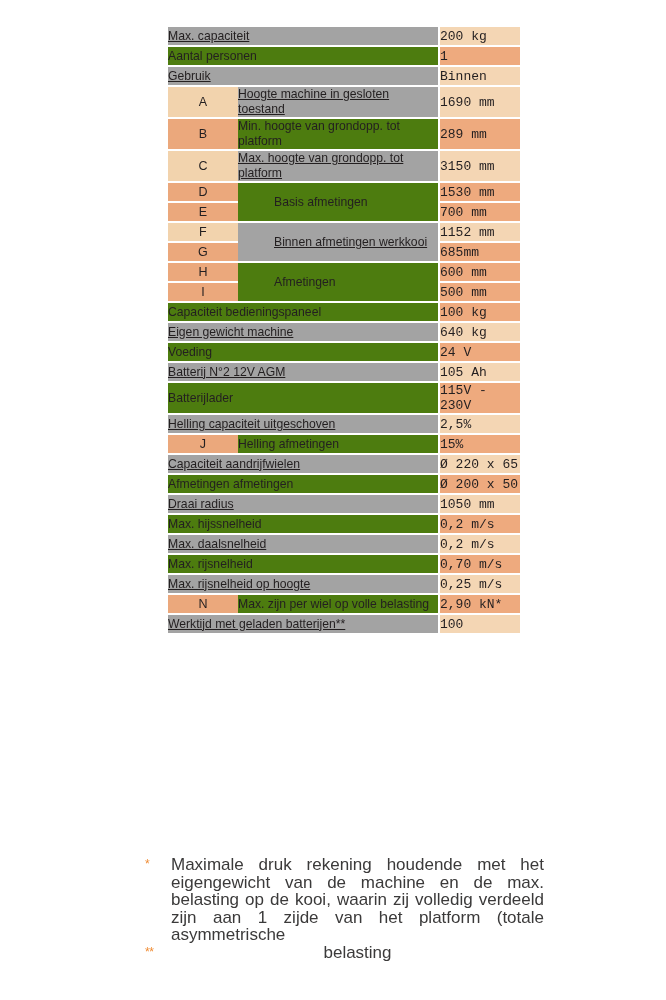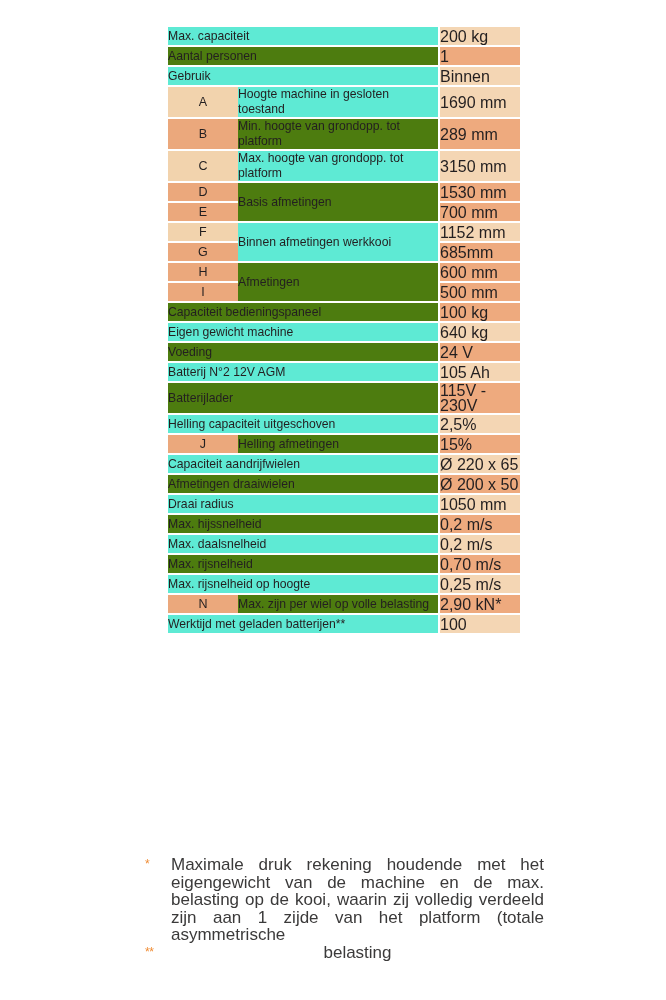--- a/index.html
+++ b/index.html
@@ -43,41 +43,42 @@
     letter-spacing: .2px;
     padding: 3px 2px 4px 2px;
   }
   .c-desc {
     font-size: 12.2px;
     line-height: 15px;
     padding: 4px 8px 5px 9px;
   }
   .c-val {
     width: 80px;
-    font-size: 16px;
+    font-size: 13px;
     line-height: 15px;
     padding: 4px 6px 5px 7px;
     border-left: 2px solid #ffffff;
+    font-family: Liberation Mono, monospace;
   }
 
   
   tr.r1 .c-desc, tr.r1 .c-val { height: 18px; }
 
   
-  .tA-desc { background: #5eead4; }
+  .tA-desc { background: #a3a3a3; text-decoration: underline; }
   .tA-val  { background: #f4d6b4; }
   .tA-lab  { background: #f2d3ad; }
 
   .tB-desc { background: #4d7c0f; }
   .tB-val  { background: #eeaa7e; }
   .tB-lab  { background: #eba87c; }
 
   
   .merged { vertical-align: top; }
-  .merged .inner { padding-top: 1px; }
+  .merged .inner { padding-top: 1px; padding-left: 36px; }
 
   
   #footnotes {
     position: absolute;
     left: 144px;
     top: 856px;
     width: 400px;
   }
   .fn-row {
     display: flex;
@@ -203,21 +204,21 @@
         <tr class="r1">
           <td class="c-label tB-lab">J</td>
           <td class="c-desc tB-desc">Helling afmetingen</td>
           <td class="c-val tB-val">15%</td>
         </tr>
         <tr class="r1">
           <td colspan="2" class="c-desc tA-desc">Capaciteit aandrijfwielen</td>
           <td class="c-val tA-val">Ø 220 x 65</td>
         </tr>
         <tr class="r1">
-          <td colspan="2" class="c-desc tB-desc">Afmetingen draaiwielen</td>
+          <td colspan="2" class="c-desc tB-desc">Afmetingen afmetingen</td>
           <td class="c-val tB-val">Ø 200 x 50</td>
         </tr>
         <tr class="r1">
           <td colspan="2" class="c-desc tA-desc">Draai radius</td>
           <td class="c-val tA-val">1050 mm</td>
         </tr>
         <tr class="r1">
           <td colspan="2" class="c-desc tB-desc">Max. hijssnelheid</td>
           <td class="c-val tB-val">0,2 m/s</td>
         </tr>

